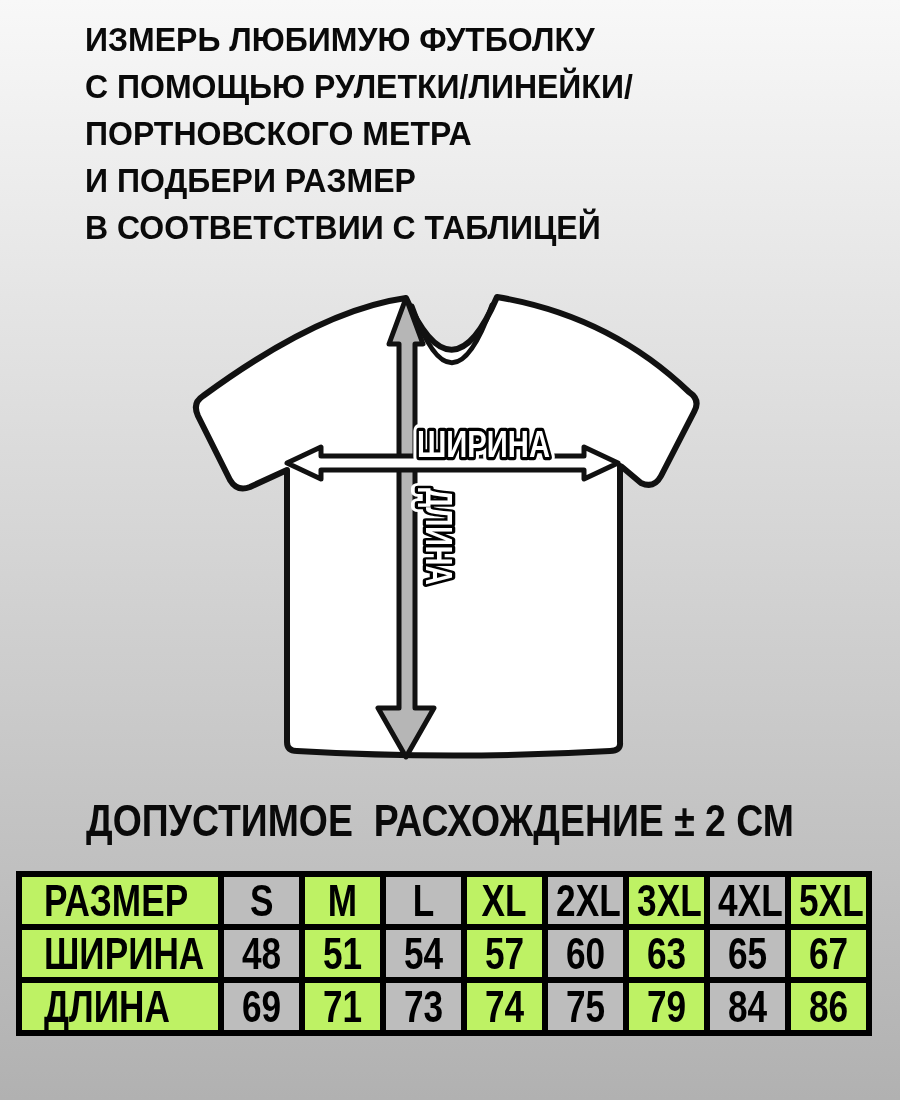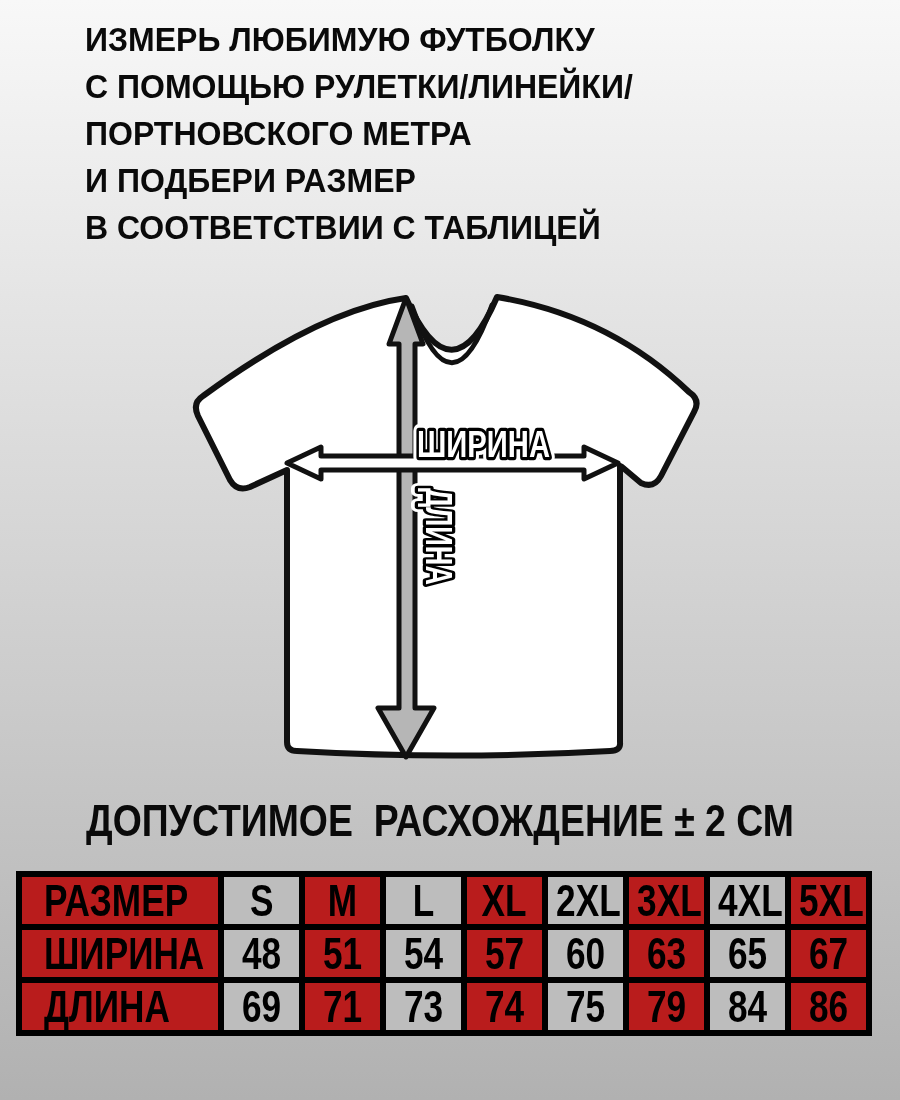--- a/index.html
+++ b/index.html
@@ -37,21 +37,21 @@
     font-family:"Liberation Sans",sans-serif;
     font-weight:700;
   }
   .table-wrap{position:absolute;left:16px;top:871px;}
   table{border-collapse:collapse;table-layout:fixed;width:854px;}
   col.c-label{width:202px;}
   col.c-size{width:81px;}
   th,td{
     border:6px solid #000;
     height:53px;
-    background:#b91c1c;
+    background:#bef264;
     padding:0;
     text-align:center;vertical-align:middle;
     font-weight:700;font-size:44px;line-height:1;
     color:#000;
   }
   th.label-cell,td.label-cell{text-align:left;padding-left:22px;}
   .gray{background:var(--cell-gray);}
   .cond{display:inline-block;transform:scaleX(0.8);transform-origin:center center;}
   .label-cell .cond{transform-origin:left center;}
 </style>

